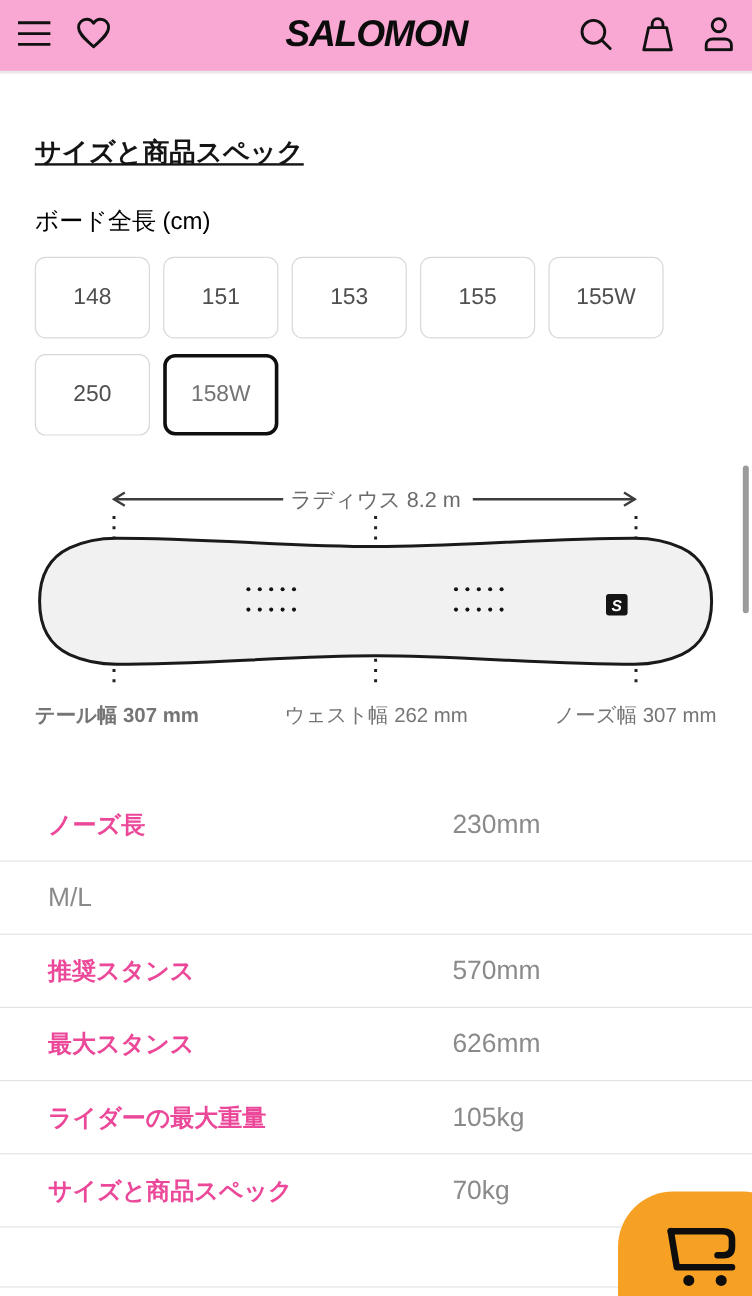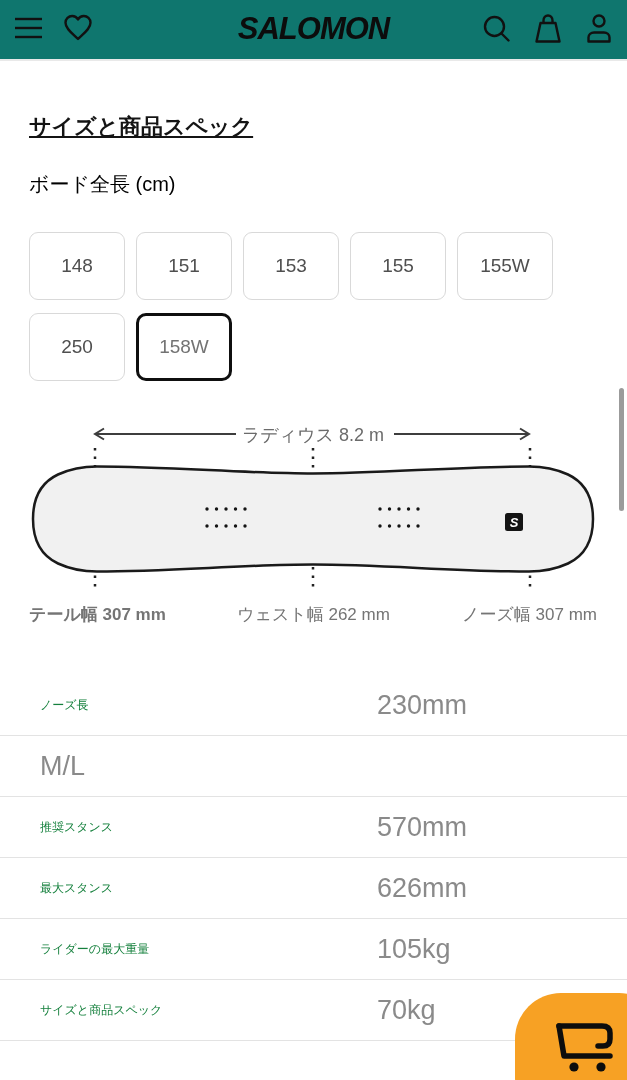--- a/index.html
+++ b/index.html
@@ -10,37 +10,37 @@
     font-family:"Liberation Sans","DejaVu Sans",sans-serif;
     color:#141414;
   }
 
   
   .header {
     position:relative; height:61px;
     display:flex; align-items:center;
     padding:0 14px;
     border-bottom:2px solid #e9e9e9;
-    background:#0f766e;
+    background:#f9a8d4;
   }
   .hgroup { display:flex; align-items:center; gap:20px; }
   .hgroup.right { margin-left:auto; gap:22px; }
   .icon-btn { display:flex; align-items:center; justify-content:center; background:none; border:none; cursor:pointer; padding:0; }
   .brand {
     position:absolute; left:50%; top:50%; transform:translate(-50%,-54%);
     font-weight:bold; font-style:italic; font-size:31px; letter-spacing:-1px;
     white-space:nowrap; color:#0c0c0c;
   }
 
   
   .main { padding:0 28px 0 29px; }
   .section-title { margin-top:51px; font-size:22px; font-weight:bold; color:#141414;text-decoration:underline; }
   .board-length-label { margin-top:29px; font-size:20px; color:#000000; }
 
-  .size-grid { margin-top:34px; display:flex; flex-wrap:wrap; column-gap:11px; row-gap:13px; width:560px; }
+  .size-grid { margin-top:16px; display:flex; flex-wrap:wrap; column-gap:11px; row-gap:13px; width:560px; }
   .size-btn {
     width:96px; height:68px;
     display:flex; align-items:center; justify-content:center;
     background:#fff; border:1px solid #d9d9d9; border-radius:9px;
     font-size:19px; color:#4f4f4f; cursor:pointer;
     font-family:inherit;
   }
   .size-btn.selected { border:3px solid #0f0f0f; border-radius:10px; color:#737373; }
 
   
@@ -51,22 +51,22 @@
   .dim-label.waist { left:50%; transform:translateX(-50%); }
   .dim-label.nose { right:30px; }
 
   
   .spec-table { margin-top:30px; }
   .spec-row {
     display:flex; align-items:center; height:61px;
     border-bottom:1px solid #e3e3e3;
     padding-left:40px;
   }
-  .spec-row .label { width:337px; font-size:12px; font-weight:normal; color:#15803d; }
-  .spec-row .value { font-size:27px; color:#8a8a8a; }
+  .spec-row .label { width:337px; font-size:20px; font-weight:bold; color:#ec4899; }
+  .spec-row .value { font-size:22px; color:#8a8a8a; }
   .spec-row.partial { height:50px; }
 
   
   .scroll-thumb {
     position:absolute; left:619px; top:388px; width:5px; height:123px;
     background:#9b9b9b; border-radius:3px;
   }
 
   
   .cart-fab {

